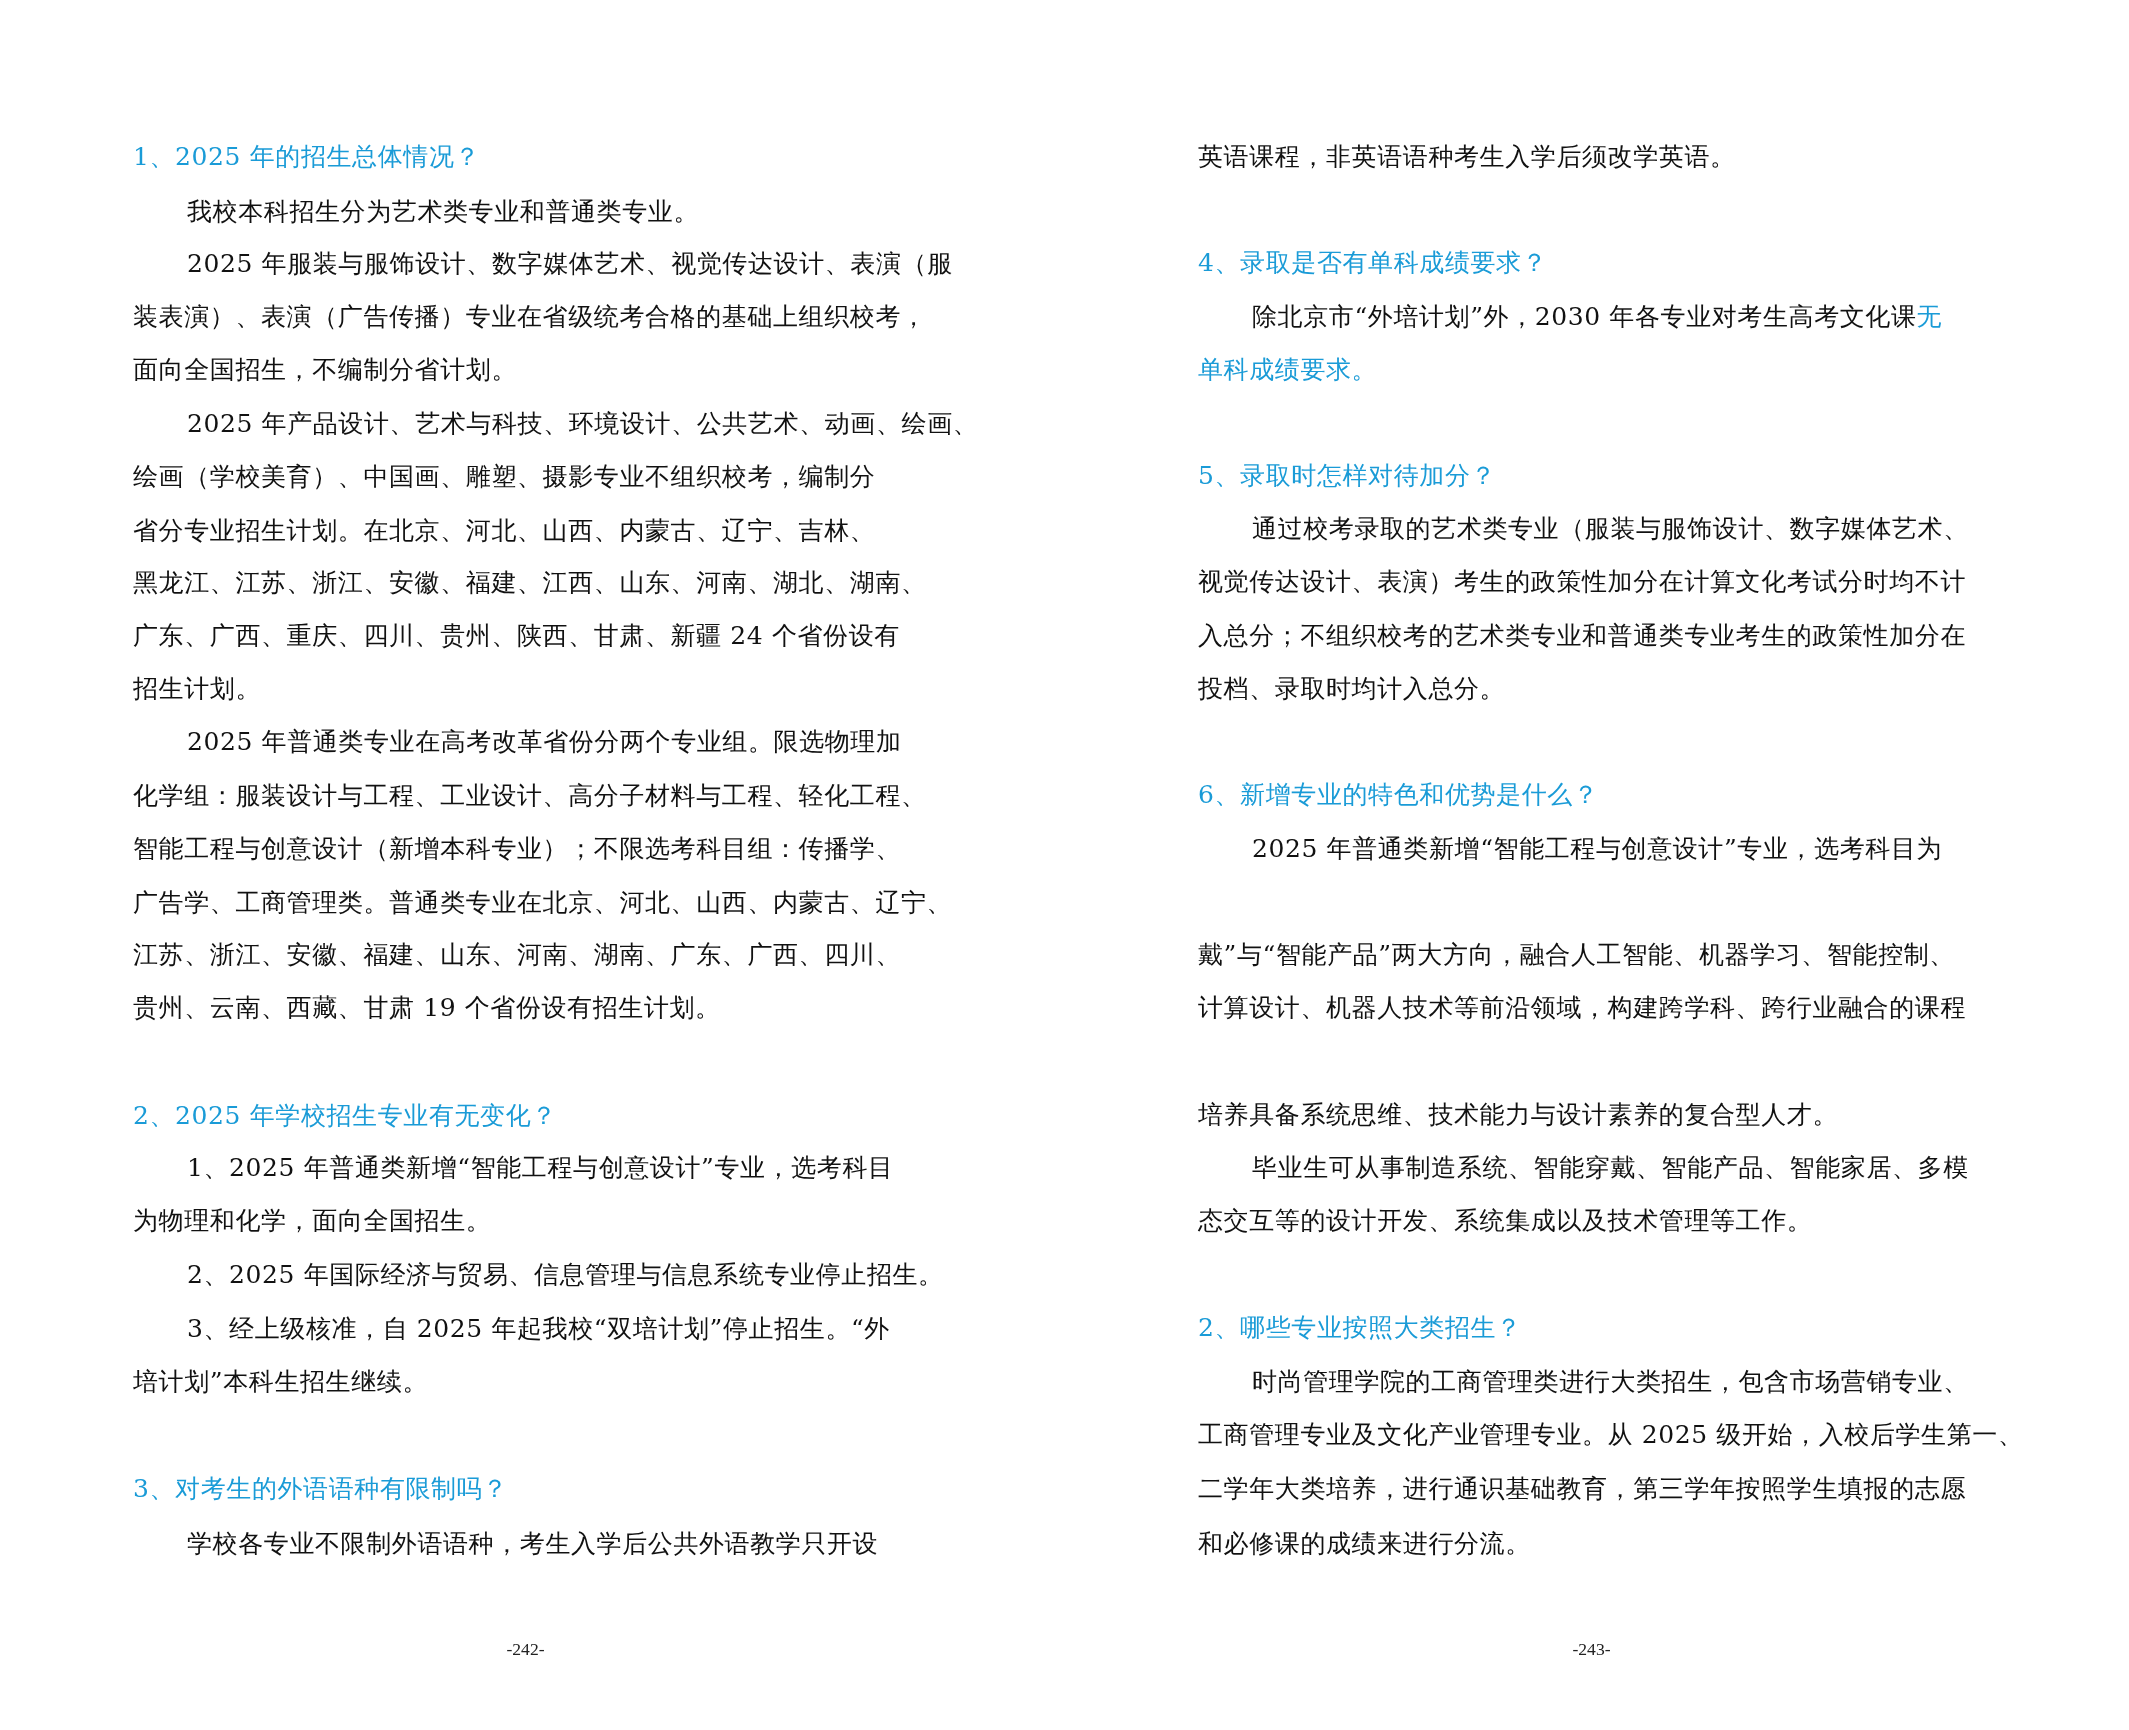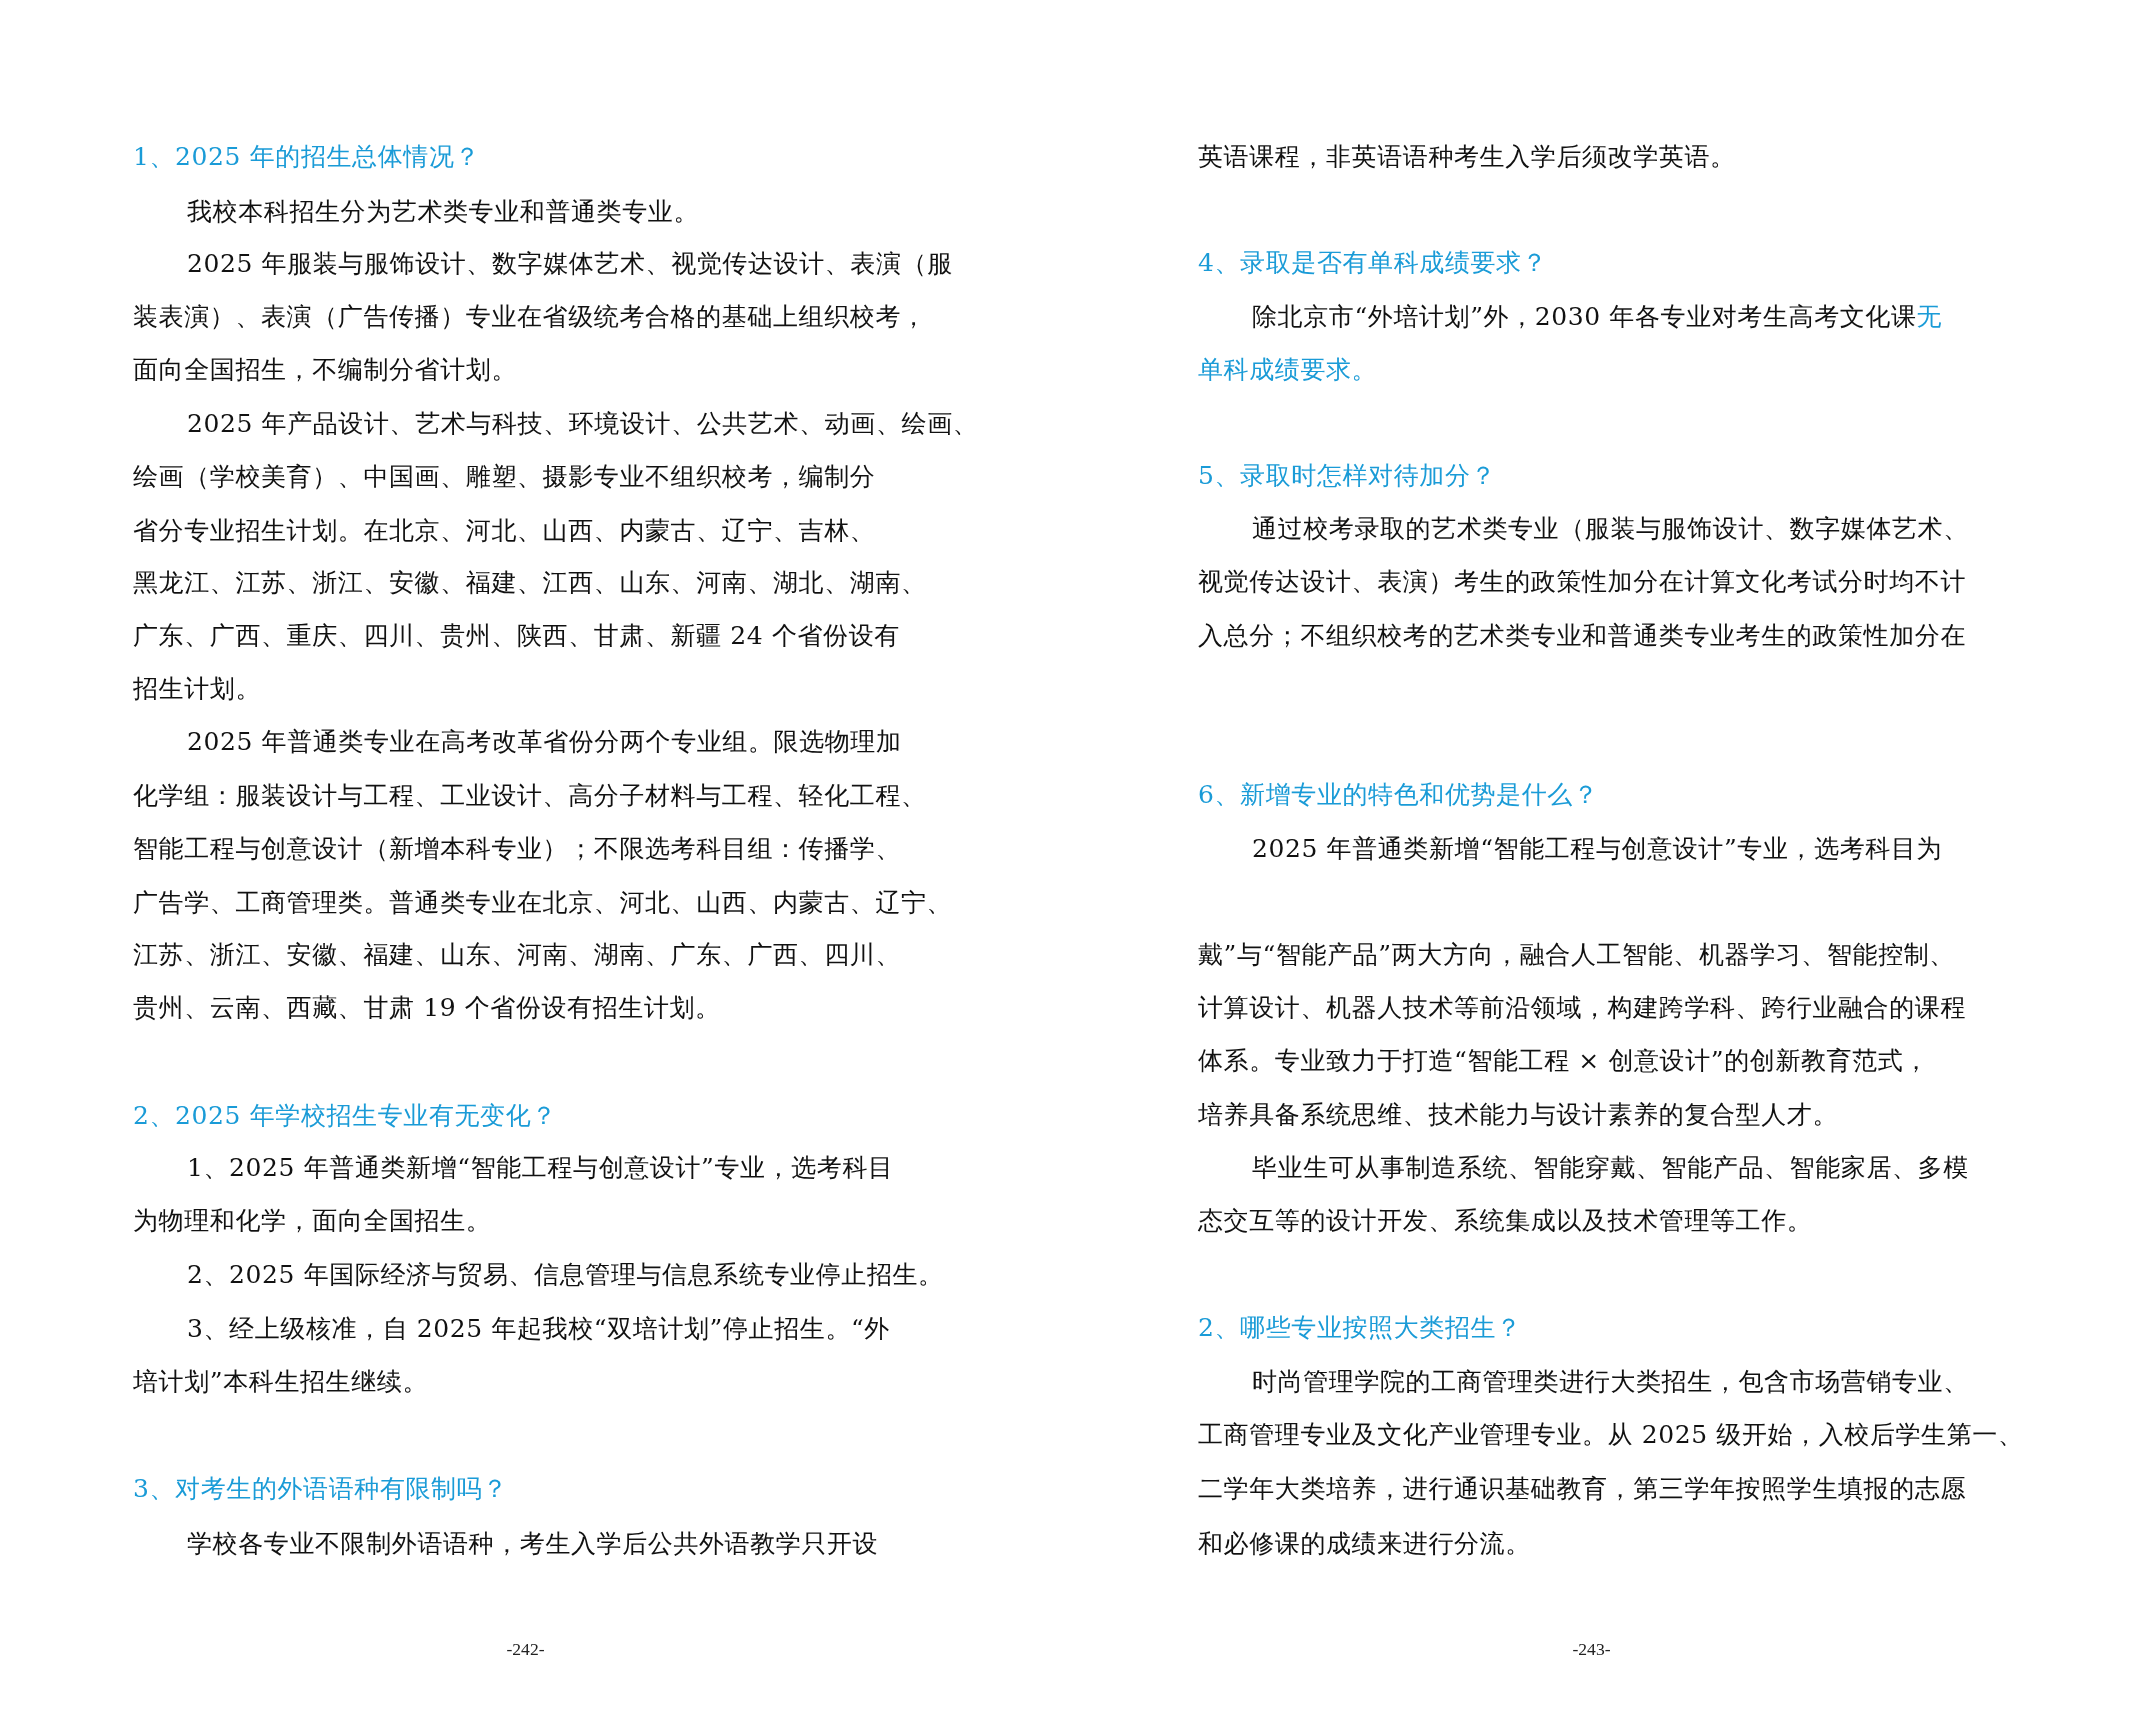--- a/index.html
+++ b/index.html
@@ -45,25 +45,25 @@
   </div>
 <div class="page page-right" id="page-1">
     <div class="line" style="top: 130px; left: 133px;"><span>英语课程，非英语语种考生入学后须改学英语。</span></div>
     <div class="line heading" style="top: 236px; left: 133px;"><span>4、录取是否有单科成绩要求？</span></div>
     <div class="line" style="top: 290px; left: 187px;"><span>除北京市“外培计划”外，2030 年各专业对考生高考文化课</span><span class="hl">无</span></div>
     <div class="line" style="top: 343px; left: 133px;"><span></span><span class="hl">单科成绩要求。</span></div>
     <div class="line heading" style="top: 449px; left: 133px;"><span>5、录取时怎样对待加分？</span></div>
     <div class="line" style="top: 502px; left: 187px;"><span>通过校考录取的艺术类专业（服装与服饰设计、数字媒体艺术、</span></div>
     <div class="line" style="top: 555px; left: 133px;"><span>视觉传达设计、表演）考生的政策性加分在计算文化考试分时均不计</span></div>
     <div class="line" style="top: 609px; left: 133px;"><span>入总分；不组织校考的艺术类专业和普通类专业考生的政策性加分在</span></div>
+    <div class="line" style="top: 662px; left: 133px;"><span>投档、录取时均计入总分。</span></div>
     <div class="line heading" style="top: 768px; left: 133px;"><span>6、新增专业的特色和优势是什么？</span></div>
     <div class="line" style="top: 822px; left: 187px;"><span>2025 年普通类新增“智能工程与创意设计”专业，选考科目为</span></div>
     <div class="line" style="top: 928px; left: 133px;"><span>戴”与“智能产品”两大方向，融合人工智能、机器学习、智能控制、</span></div>
     <div class="line" style="top: 981px; left: 133px;"><span>计算设计、机器人技术等前沿领域，构建跨学科、跨行业融合的课程</span></div>
-    <div class="line" style="top: 1034px; left: 133px;"><span>体系。专业致力于打造“智能工程 × 创意设计”的创新教育范式，</span></div>
     <div class="line" style="top: 1088px; left: 133px;"><span>培养具备系统思维、技术能力与设计素养的复合型人才。</span></div>
     <div class="line" style="top: 1141px; left: 187px;"><span>毕业生可从事制造系统、智能穿戴、智能产品、智能家居、多模</span></div>
     <div class="line" style="top: 1194px; left: 133px;"><span>态交互等的设计开发、系统集成以及技术管理等工作。</span></div>
     <div class="line heading" style="top: 1301px; left: 133px;"><span>2、哪些专业按照大类招生？</span></div>
     <div class="line" style="top: 1355px; left: 187px;"><span>时尚管理学院的工商管理类进行大类招生，包含市场营销专业、</span></div>
     <div class="line" style="top: 1408px; left: 133px;"><span>工商管理专业及文化产业管理专业。从 2025 级开始，入校后学生第一、</span></div>
     <div class="line" style="top: 1462px; left: 133px;"><span>二学年大类培养，进行通识基础教育，第三学年按照学生填报的志愿</span></div>
     <div class="line" style="top: 1517px; left: 133px;"><span>和必修课的成绩来进行分流。</span></div>
   </div>
 

